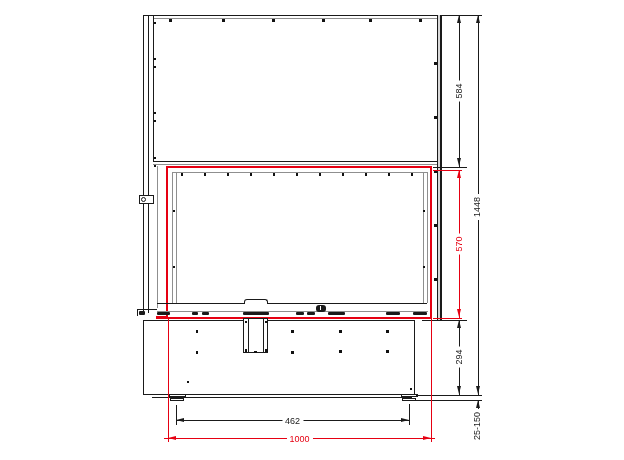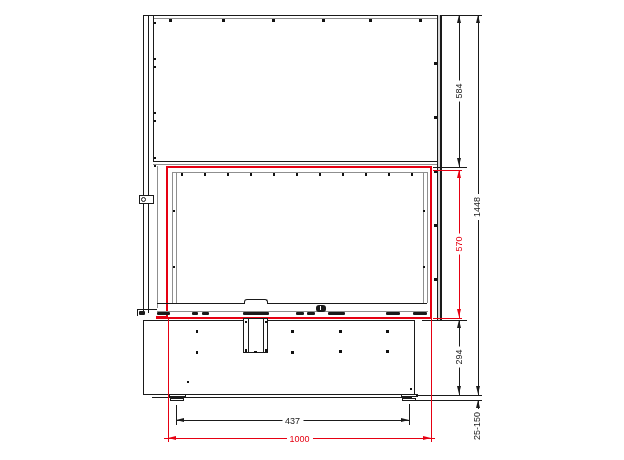--- a/index.html
+++ b/index.html
@@ -184,16 +184,16 @@
 
   <div class="ln rd" style="left:164px;top:438.3px;width:271px;height:0.8px;"></div>
   <div class="arr a-lf r" style="left:168px;top:436.3px;"></div>
   <div class="arr a-rt r" style="left:422.7px;top:436.3px;"></div>
 
   <div class="vlab" style="left:459.5px;top:91px;">584</div>
   <div class="vlab redtxt" style="left:459.5px;top:243.5px;">570</div>
   <div class="vlab" style="left:459.5px;top:357px;">294</div>
   <div class="vlab" style="left:478.4px;top:207px;">1448</div>
   <div class="vlab" style="left:478.4px;top:426px;">25-150</div>
-  <div class="hlab" style="left:292.5px;top:420.5px;">437</div>
+  <div class="hlab" style="left:292.5px;top:420.5px;">462</div>
   <div class="hlab redtxt" style="left:299.5px;top:438.5px;">1000</div>
 
 </div>
 
 </body></html>

